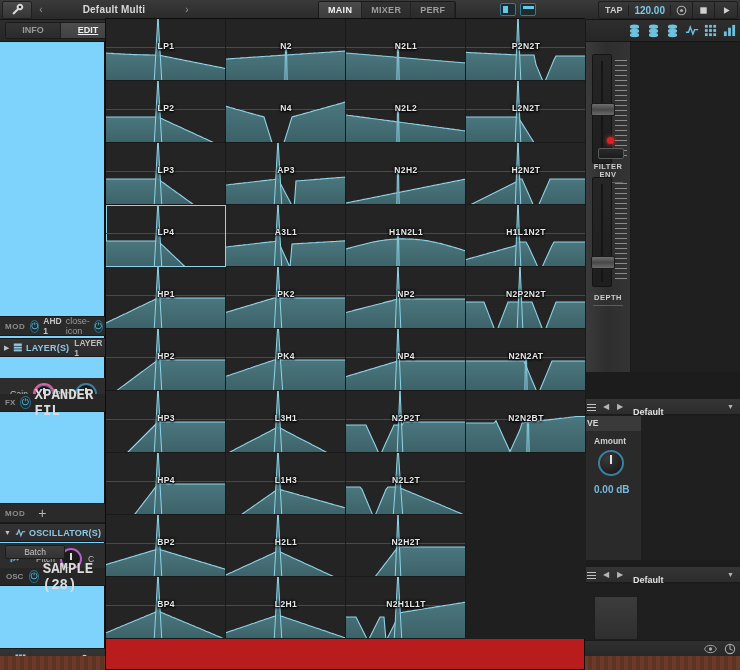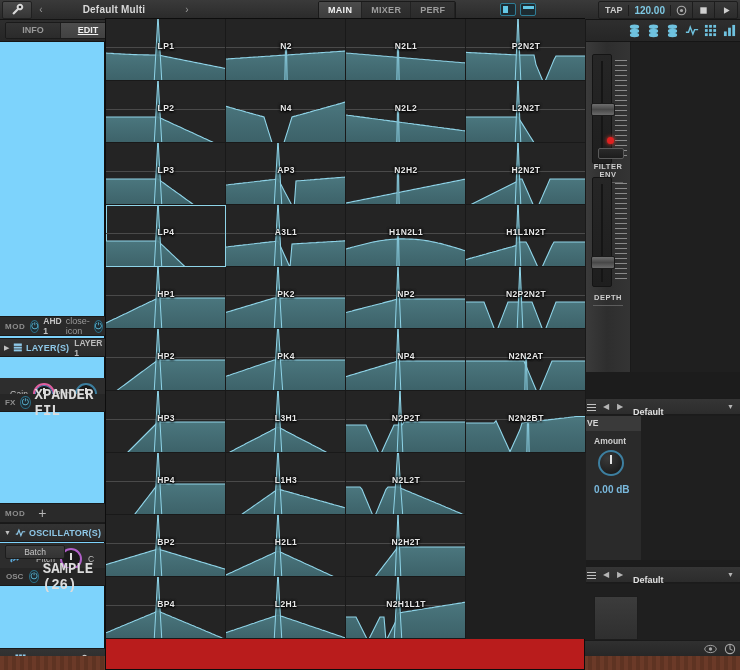--- a/index.html
+++ b/index.html
@@ -321,21 +321,21 @@
         <path d="M11.5 4.5a2.5 2.5 0 0 1 0 3.5L10 9.5" stroke="#5aa8d8" stroke-width="1.8" fill="none"></path>
       </svg>
       <div class="klbl" style="margin-left:14px">Pitch</div>
       <div class="knob" style="margin-left:5px"></div>
       <div class="klbl" style="margin-left:6px">C</div>
     </div>
 
     <div class="fxrow" style="top:526px">
       <div class="osctag">OSC</div>
       <div class="pwr">⏻</div>
-      <div class="fxname">SAMPLE (26)</div>
+      <div class="fxname">SAMPLE (28)</div>
     </div>
 
     <div class="batch" style="top:503px">Batch</div>
 
     <div class="bottombar">
       <div class="tri">▼</div>
       <svg class="gicon" viewBox="0 0 12 12">
         <g fill="#8ec8e8">
           <rect x="0.5" y="0.5" width="3" height="3"></rect>
             <rect x="4.5" y="0.5" width="3" height="3"></rect>

